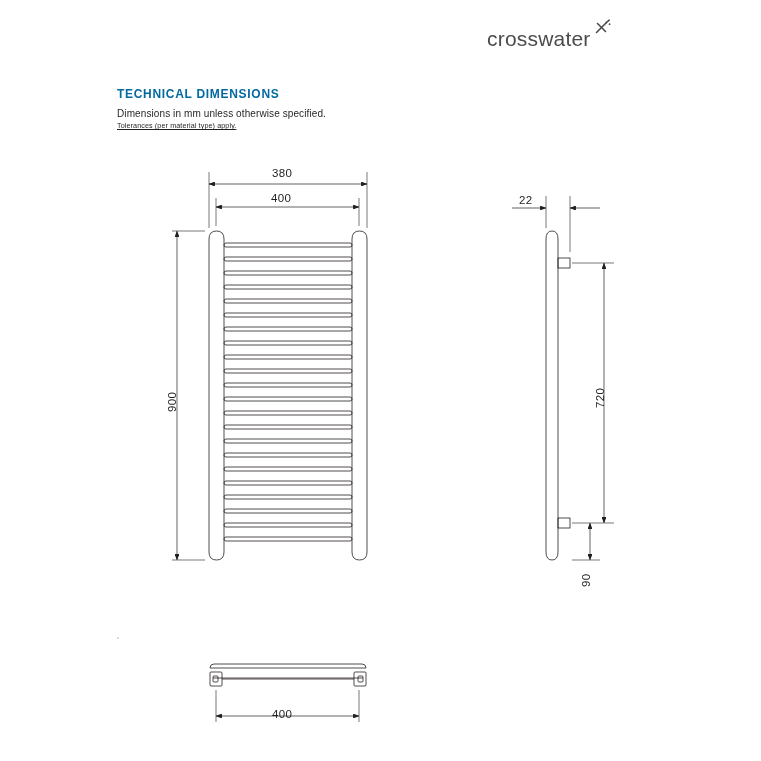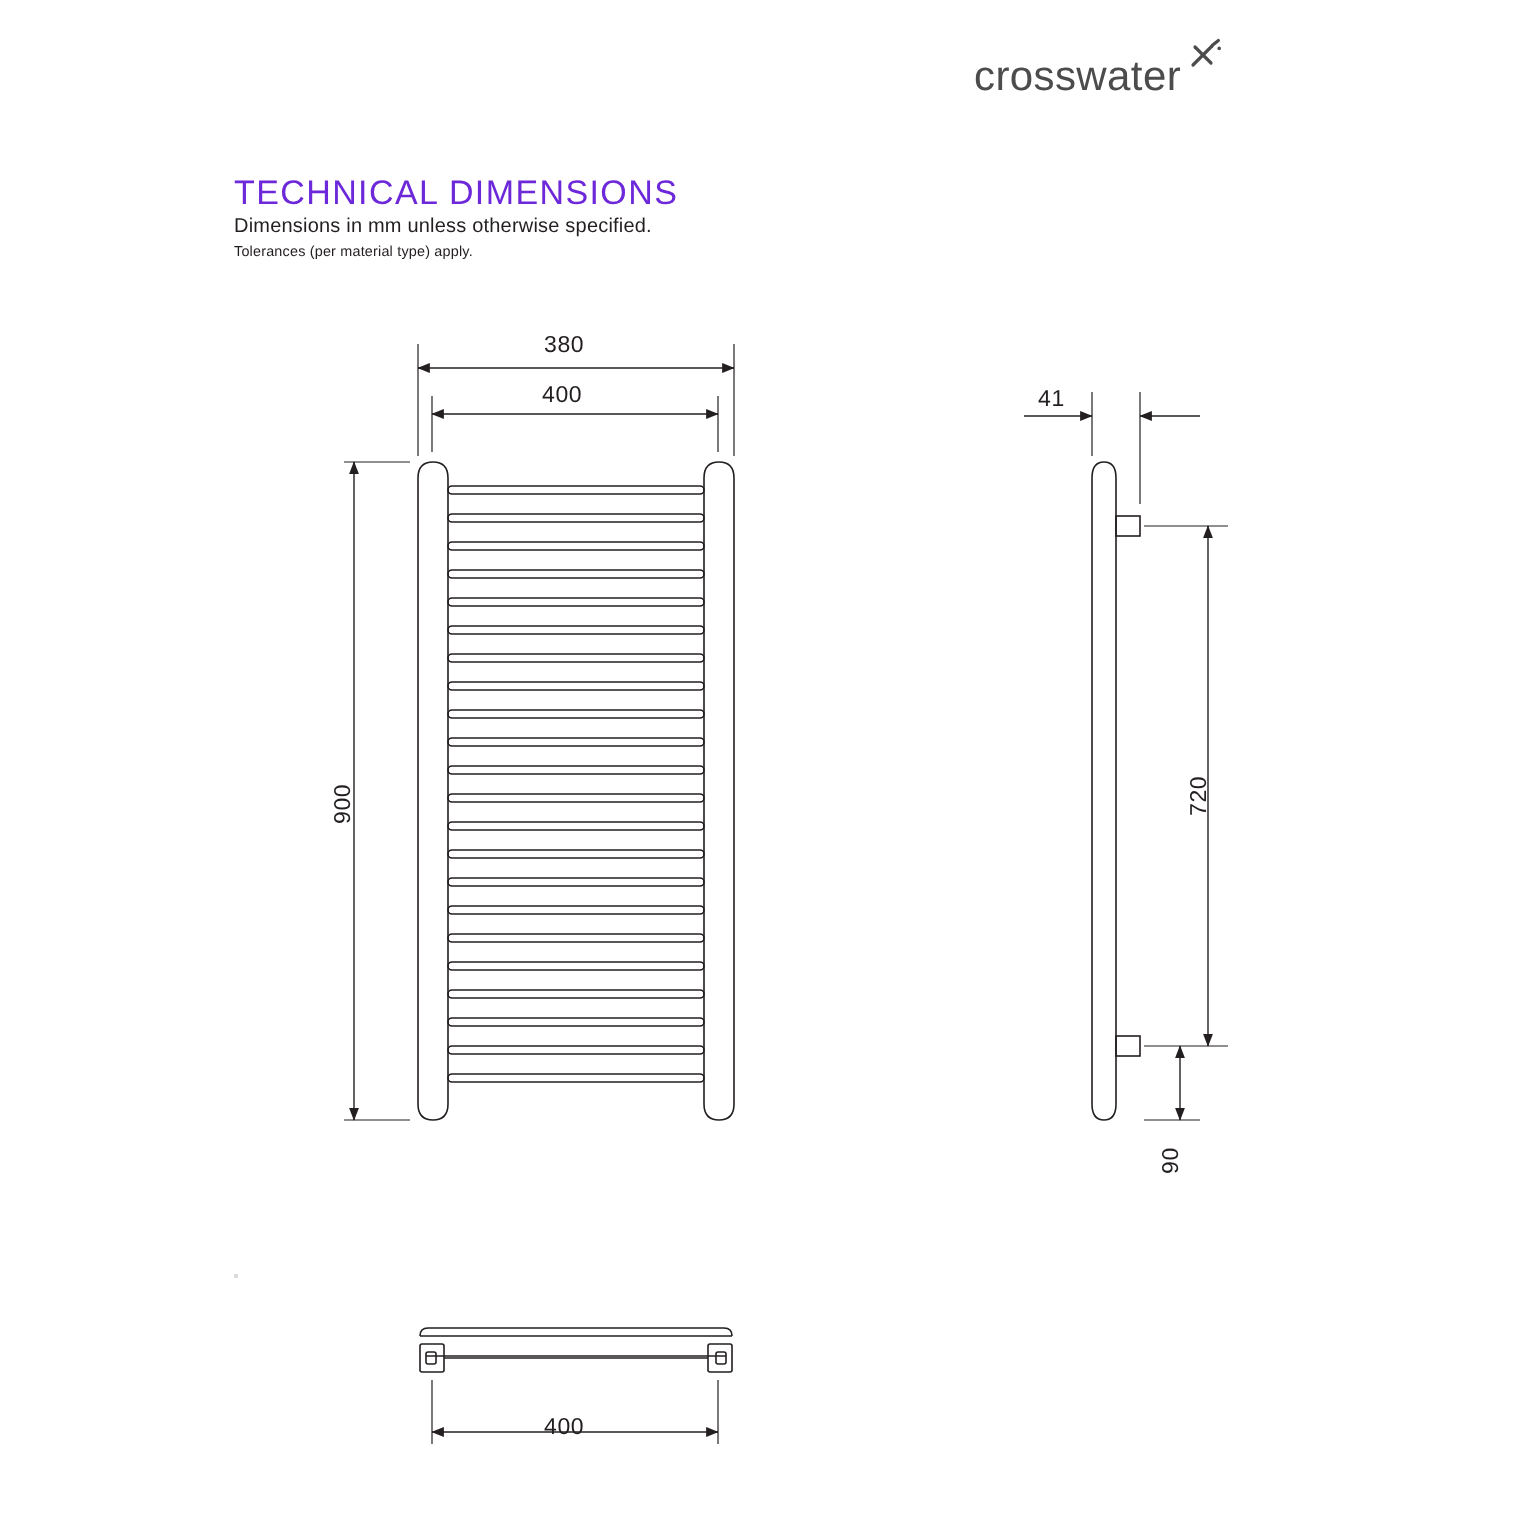--- a/index.html
+++ b/index.html
@@ -43,40 +43,41 @@
     margin-left: 1px;
     margin-top: -10px;
   }
   .brand-mark svg { display: block; }
 
   
   .title {
     position: absolute;
     left: 117px;
     top: 87px;
-    font-size: 17px;
-    font-weight: normal;
+    font-size: 12px;
+    font-weight: bold;
     letter-spacing: 0.7px;
-    color: #6d28d9;
+    color: #0369a1;
   }
   .note1 {
     position: absolute;
     left: 117px;
     top: 108px;
     font-size: 10px;
     color: #231f20;
     letter-spacing: 0.1px;
   }
   .note2 {
     position: absolute;
     left: 117px;
     top: 121px;
     font-size: 7.2px;
     color: #231f20;
     letter-spacing: 0.1px;
+    text-decoration: underline;
   }
 
   
   .dimtext {
     position: absolute;
     font-size: 11.5px;
     color: #231f20;
     letter-spacing: 0.3px;
     white-space: nowrap;
   }
@@ -224,21 +225,21 @@
       <path d="M216,716 L359,716" stroke-width="0.7" marker-start="url(#arrowL)" marker-end="url(#arrowR)"></path>
     </g>
   </svg>
 
   <div class="dimtext" style="left:272px; top:167px;">380</div>
 
   <div class="dimtext" style="left:271px; top:192px;">400</div>
 
   <div class="dimtext vert" style="left:166px; top:412px;">900</div>
 
-  <div class="dimtext" style="left:519px; top:194px;">41</div>
+  <div class="dimtext" style="left:519px; top:194px;">22</div>
 
   <div class="dimtext vert" style="left:594px; top:408px;">720</div>
 
   <div class="dimtext vert" style="left:580px; top:587px;">90</div>
 
   <div class="dimtext" style="left:272px; top:708px;">400</div>
 
 </div>
 
 </body></html>

